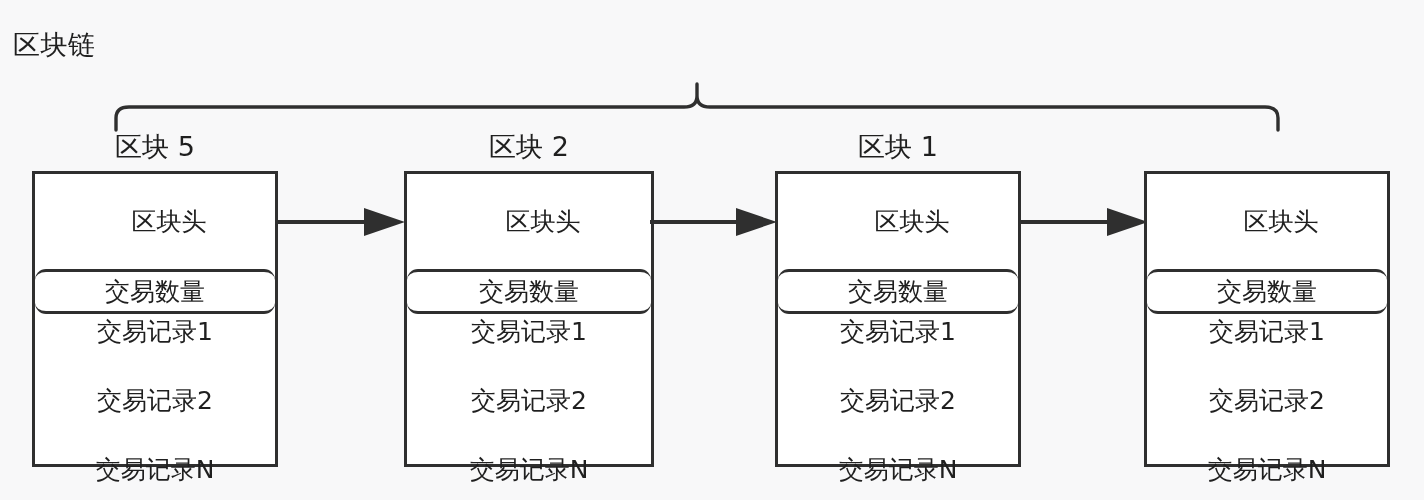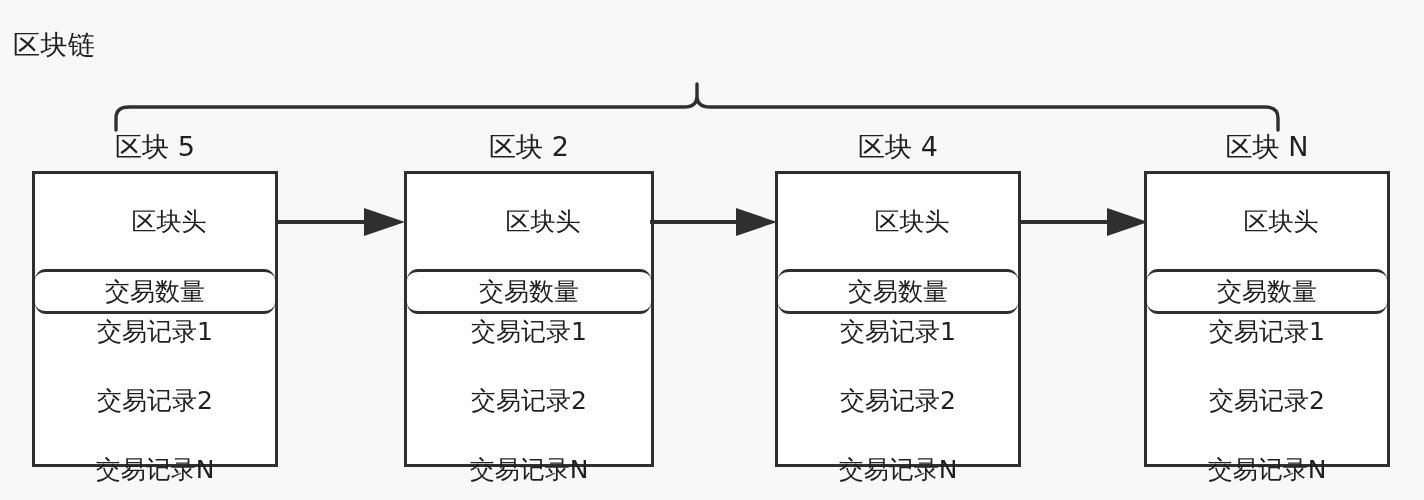--- a/index.html
+++ b/index.html
@@ -150,39 +150,38 @@
       </div>
     </div>
   </div>
 
   <svg class="arrow-svg" style="left:650px; width:127px;" viewBox="0 0 127 32">
     <line x1="0" y1="16" x2="94" y2="16" stroke="#2f2f2f" stroke-width="4"></line>
     <polygon points="86,2 127,16 86,30" fill="#2f2f2f"></polygon>
   </svg>
 
   <div class="block" id="block-2" style="left:775px; width:246px;">
-    <div class="block-label">区块 4</div>
+    <div class="block-label">区块 1</div>
     <div class="block-box">
       <div class="sec-header">区块头</div>
       <div class="sec-count">交易数量</div>
       <div class="sec-records">
         <div class="record-line">交易记录1</div>
         <div class="record-line">交易记录2</div>
         <div class="record-line">交易记录N</div>
       </div>
     </div>
   </div>
 
   <svg class="arrow-svg" style="left:1021px; width:127px;" viewBox="0 0 127 32">
     <line x1="0" y1="16" x2="94" y2="16" stroke="#2f2f2f" stroke-width="4"></line>
     <polygon points="86,2 127,16 86,30" fill="#2f2f2f"></polygon>
   </svg>
 
   <div class="block" id="block-3" style="left:1144px; width:246px;">
-    <div class="block-label">区块 N</div>
     <div class="block-box">
       <div class="sec-header">区块头</div>
       <div class="sec-count">交易数量</div>
       <div class="sec-records">
         <div class="record-line">交易记录1</div>
         <div class="record-line">交易记录2</div>
         <div class="record-line">交易记录N</div>
       </div>
     </div>
   </div>

